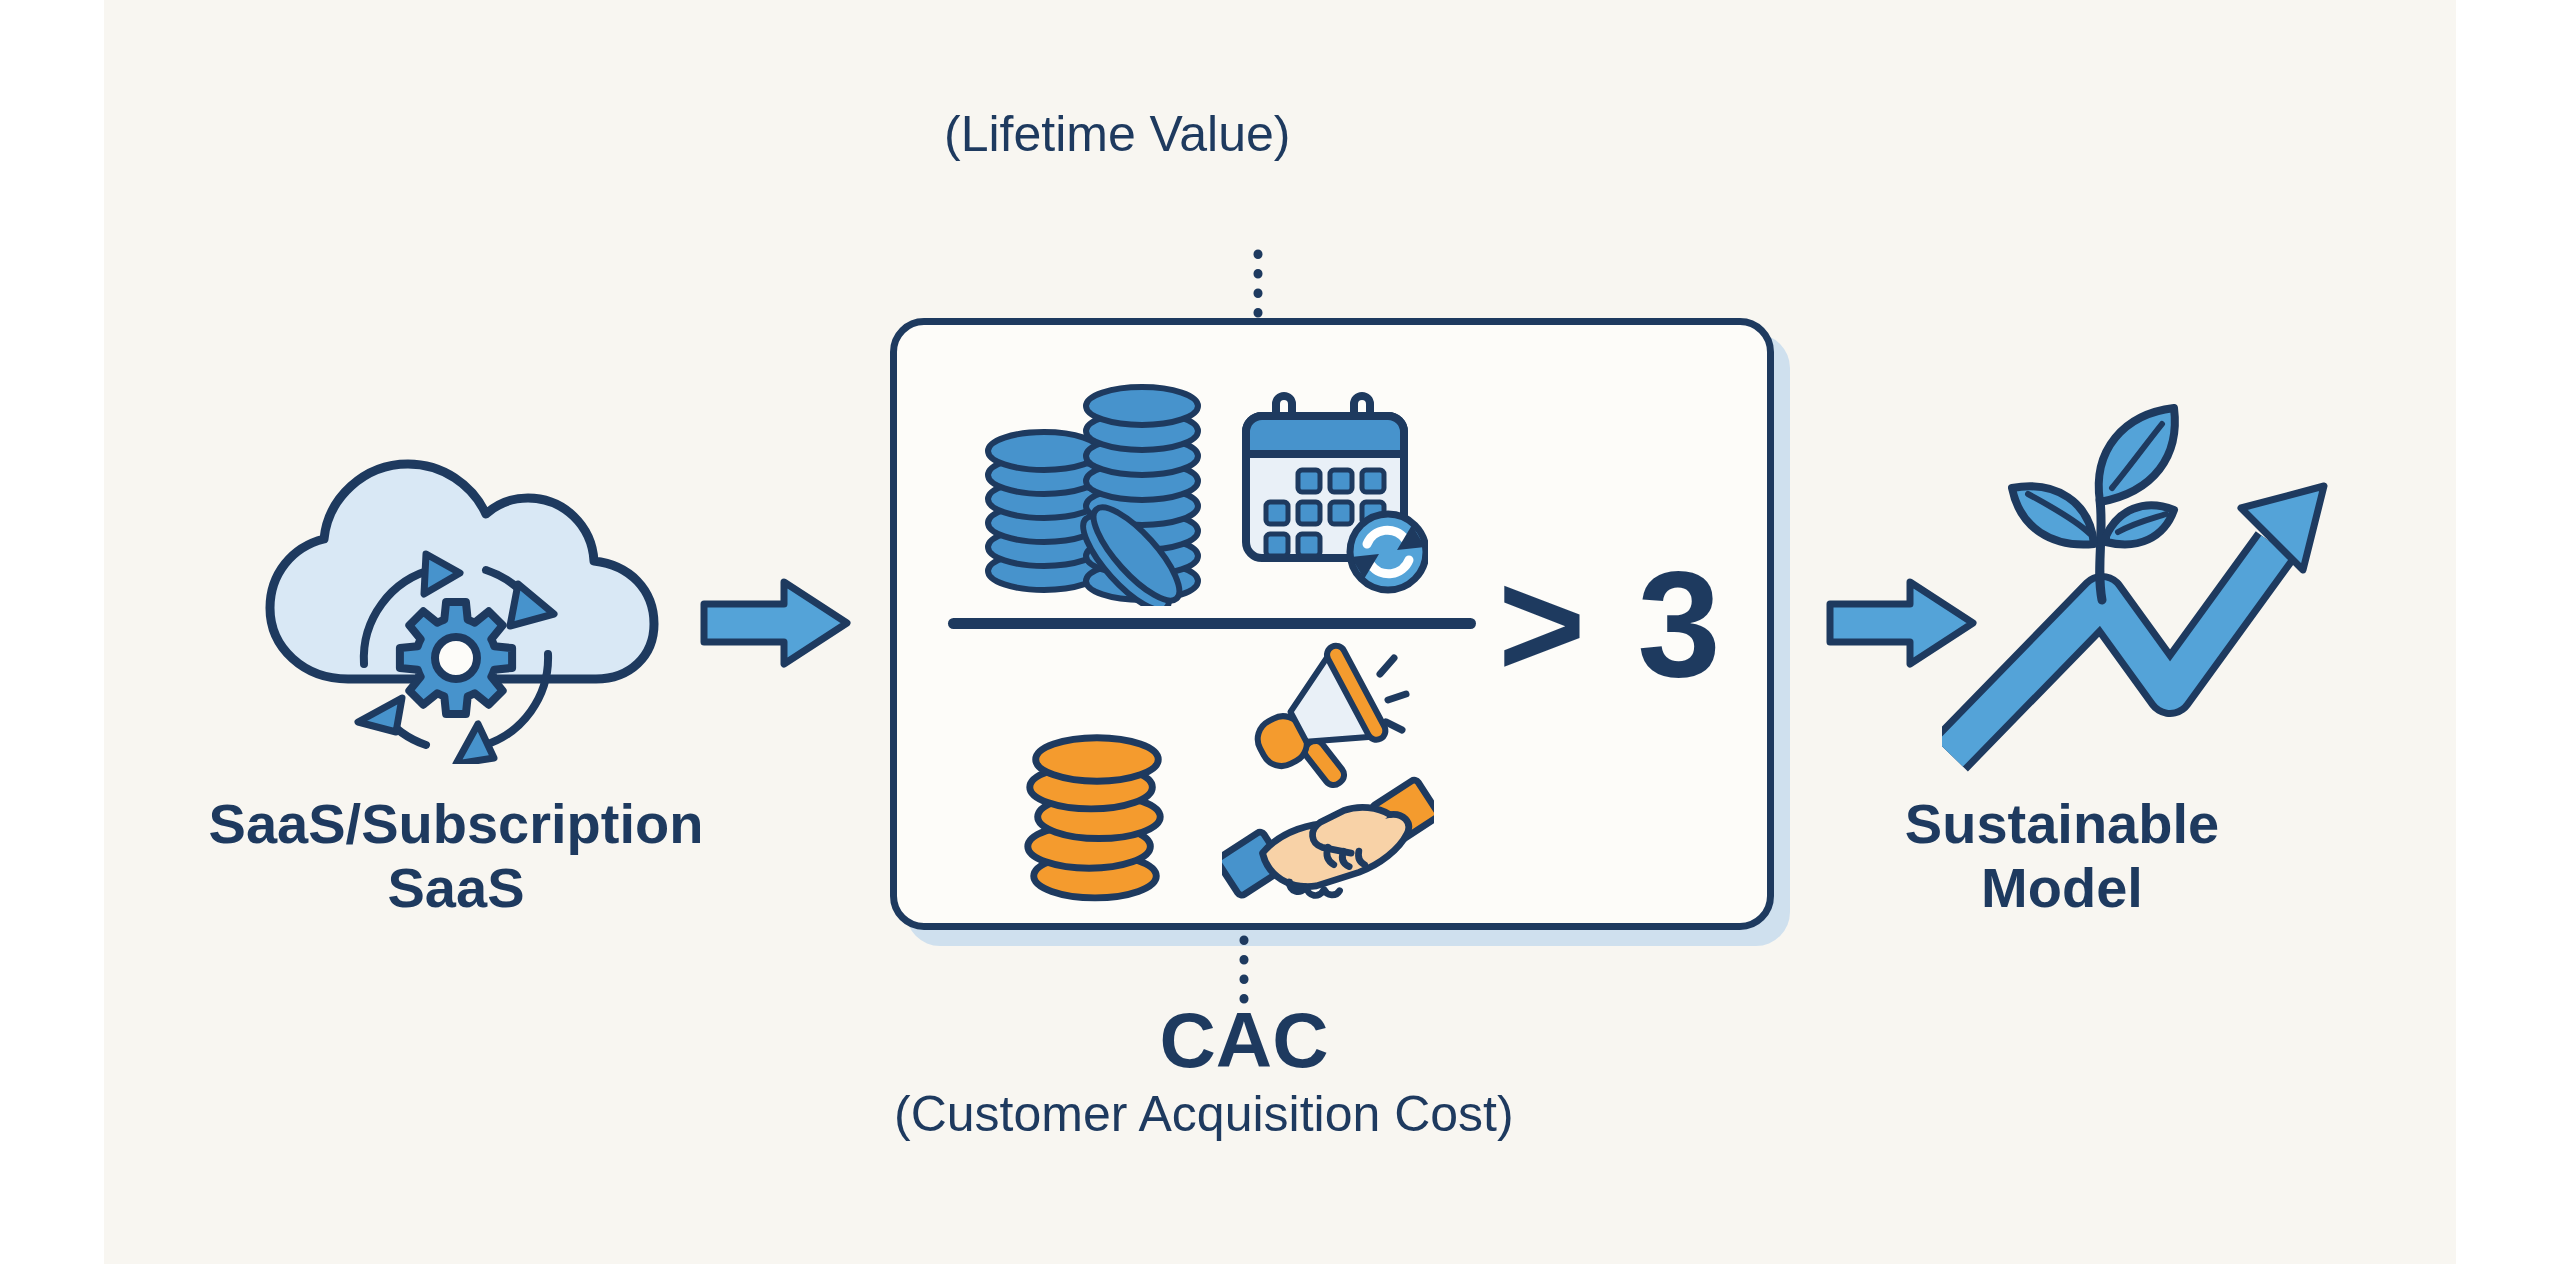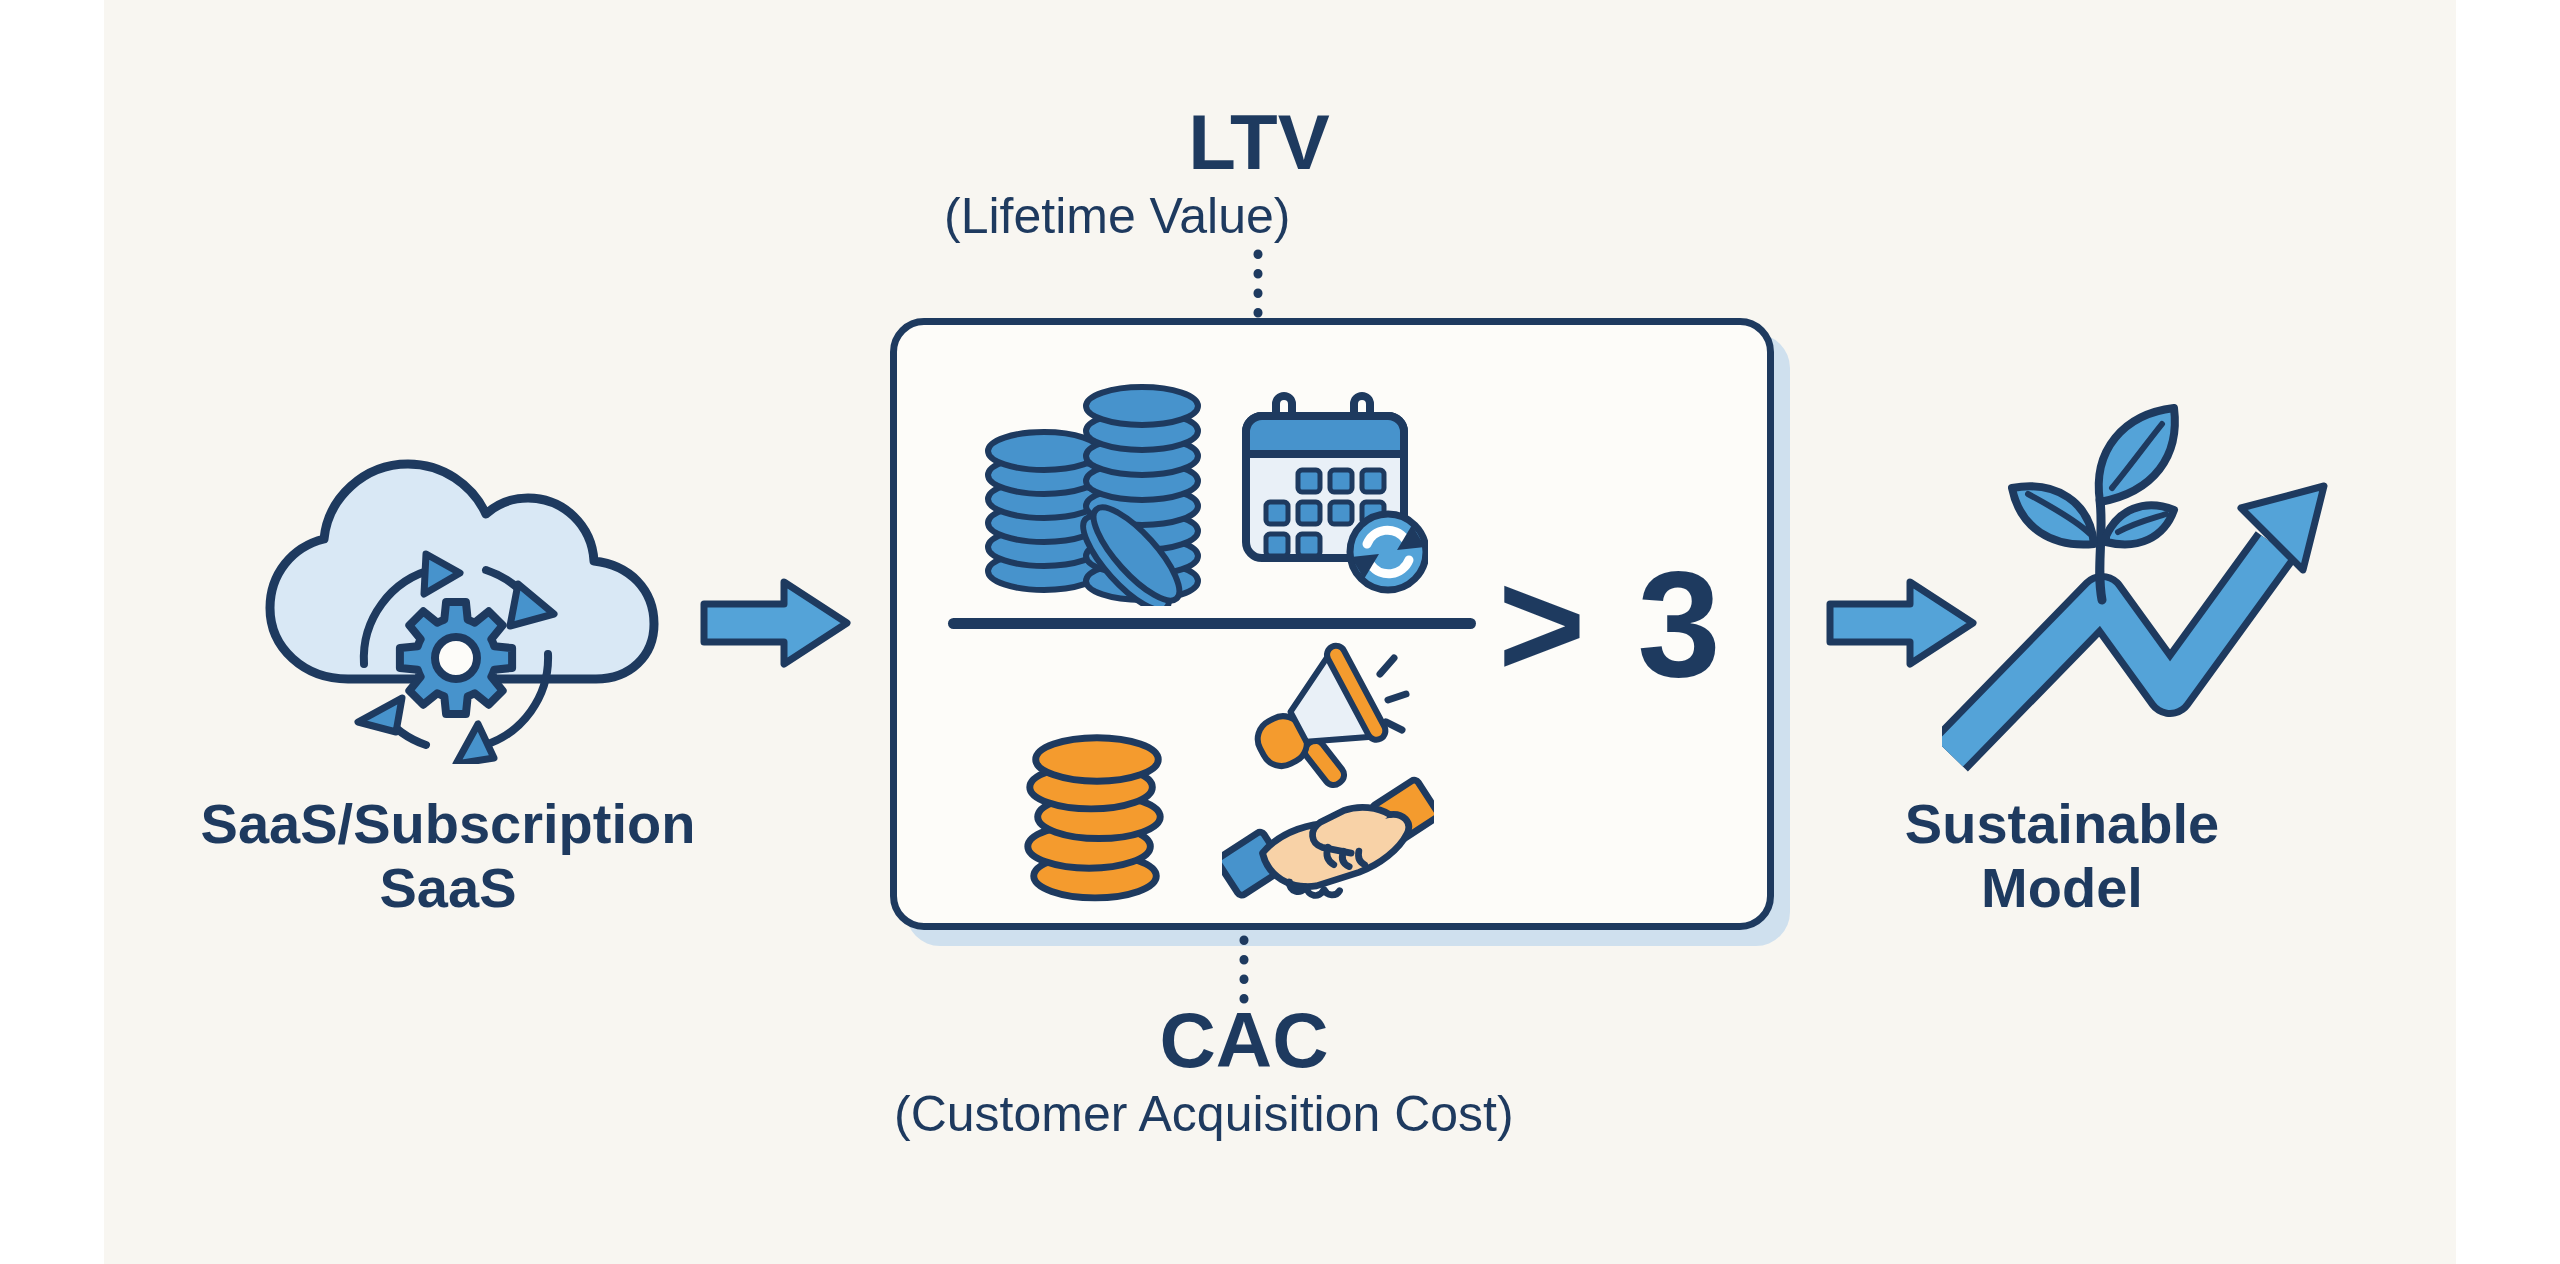--- a/index.html
+++ b/index.html
@@ -52,31 +52,30 @@
            L9.9 56.1 L-9.9 56.1 L-11.7 38.3 A40 40 0 0 1 -18.8 35.3
            L-32.7 46.7 L-46.7 32.7 L-35.3 18.8 A40 40 0 0 1 -38.3 11.7
            L-56.1 9.9 L-56.1 -9.9 L-38.3 -11.7 A40 40 0 0 1 -35.3 -18.8
            L-46.7 -32.7 L-32.7 -46.7 L-18.8 -35.3 A40 40 0 0 1 -11.7 -38.3
            L-9.9 -56.1 L9.9 -56.1 L11.7 -38.3 A40 40 0 0 1 18.8 -35.3
            L32.7 -46.7 L46.7 -32.7 L35.3 -18.8 A40 40 0 0 1 38.3 -11.7 Z"></path>
       <circle class="fw sn" stroke-width="8" r="21"></circle>
     </g>
   </svg>
 
-  <div class="abs h-side" style="left:138px;top:792px;width:620px">
+  <div class="abs h-side" style="left:146px;top:792px;width:620px">
     <div>SaaS/Subscription</div>
     <div>SaaS</div>
   </div>
 
   <svg class="abs" style="left:700px;top:576px" width="152" height="94" viewBox="0 0 152 94">
     <polygon class="fb2 sn" stroke-width="7" stroke-linejoin="round" points="4,28 84,28 84,6 147,47 84,88 84,66 4,66"></polygon>
   </svg>
 
   <div class="abs" style="left:944px;top:102px;width:630px">
-    <div class="h-big">LTV</div>
     <div class="h-sub">(Lifetime Value)</div>
   </div>
   <svg class="abs" style="left:1246px;top:246px" width="24" height="74" viewBox="0 0 24 74">
     <line class="sn" x1="12" y1="8" x2="12" y2="70" stroke-width="9" stroke-linecap="round" stroke-dasharray="0.5 19"></line>
   </svg>
 
   <div class="abs ratio-box" style="left:890px;top:318px;width:870px;height:598px"></div>
 
   <svg class="abs" style="left:982px;top:366px" width="230" height="240" viewBox="0 0 230 240">
     <g class="fb sn" stroke-width="6">

